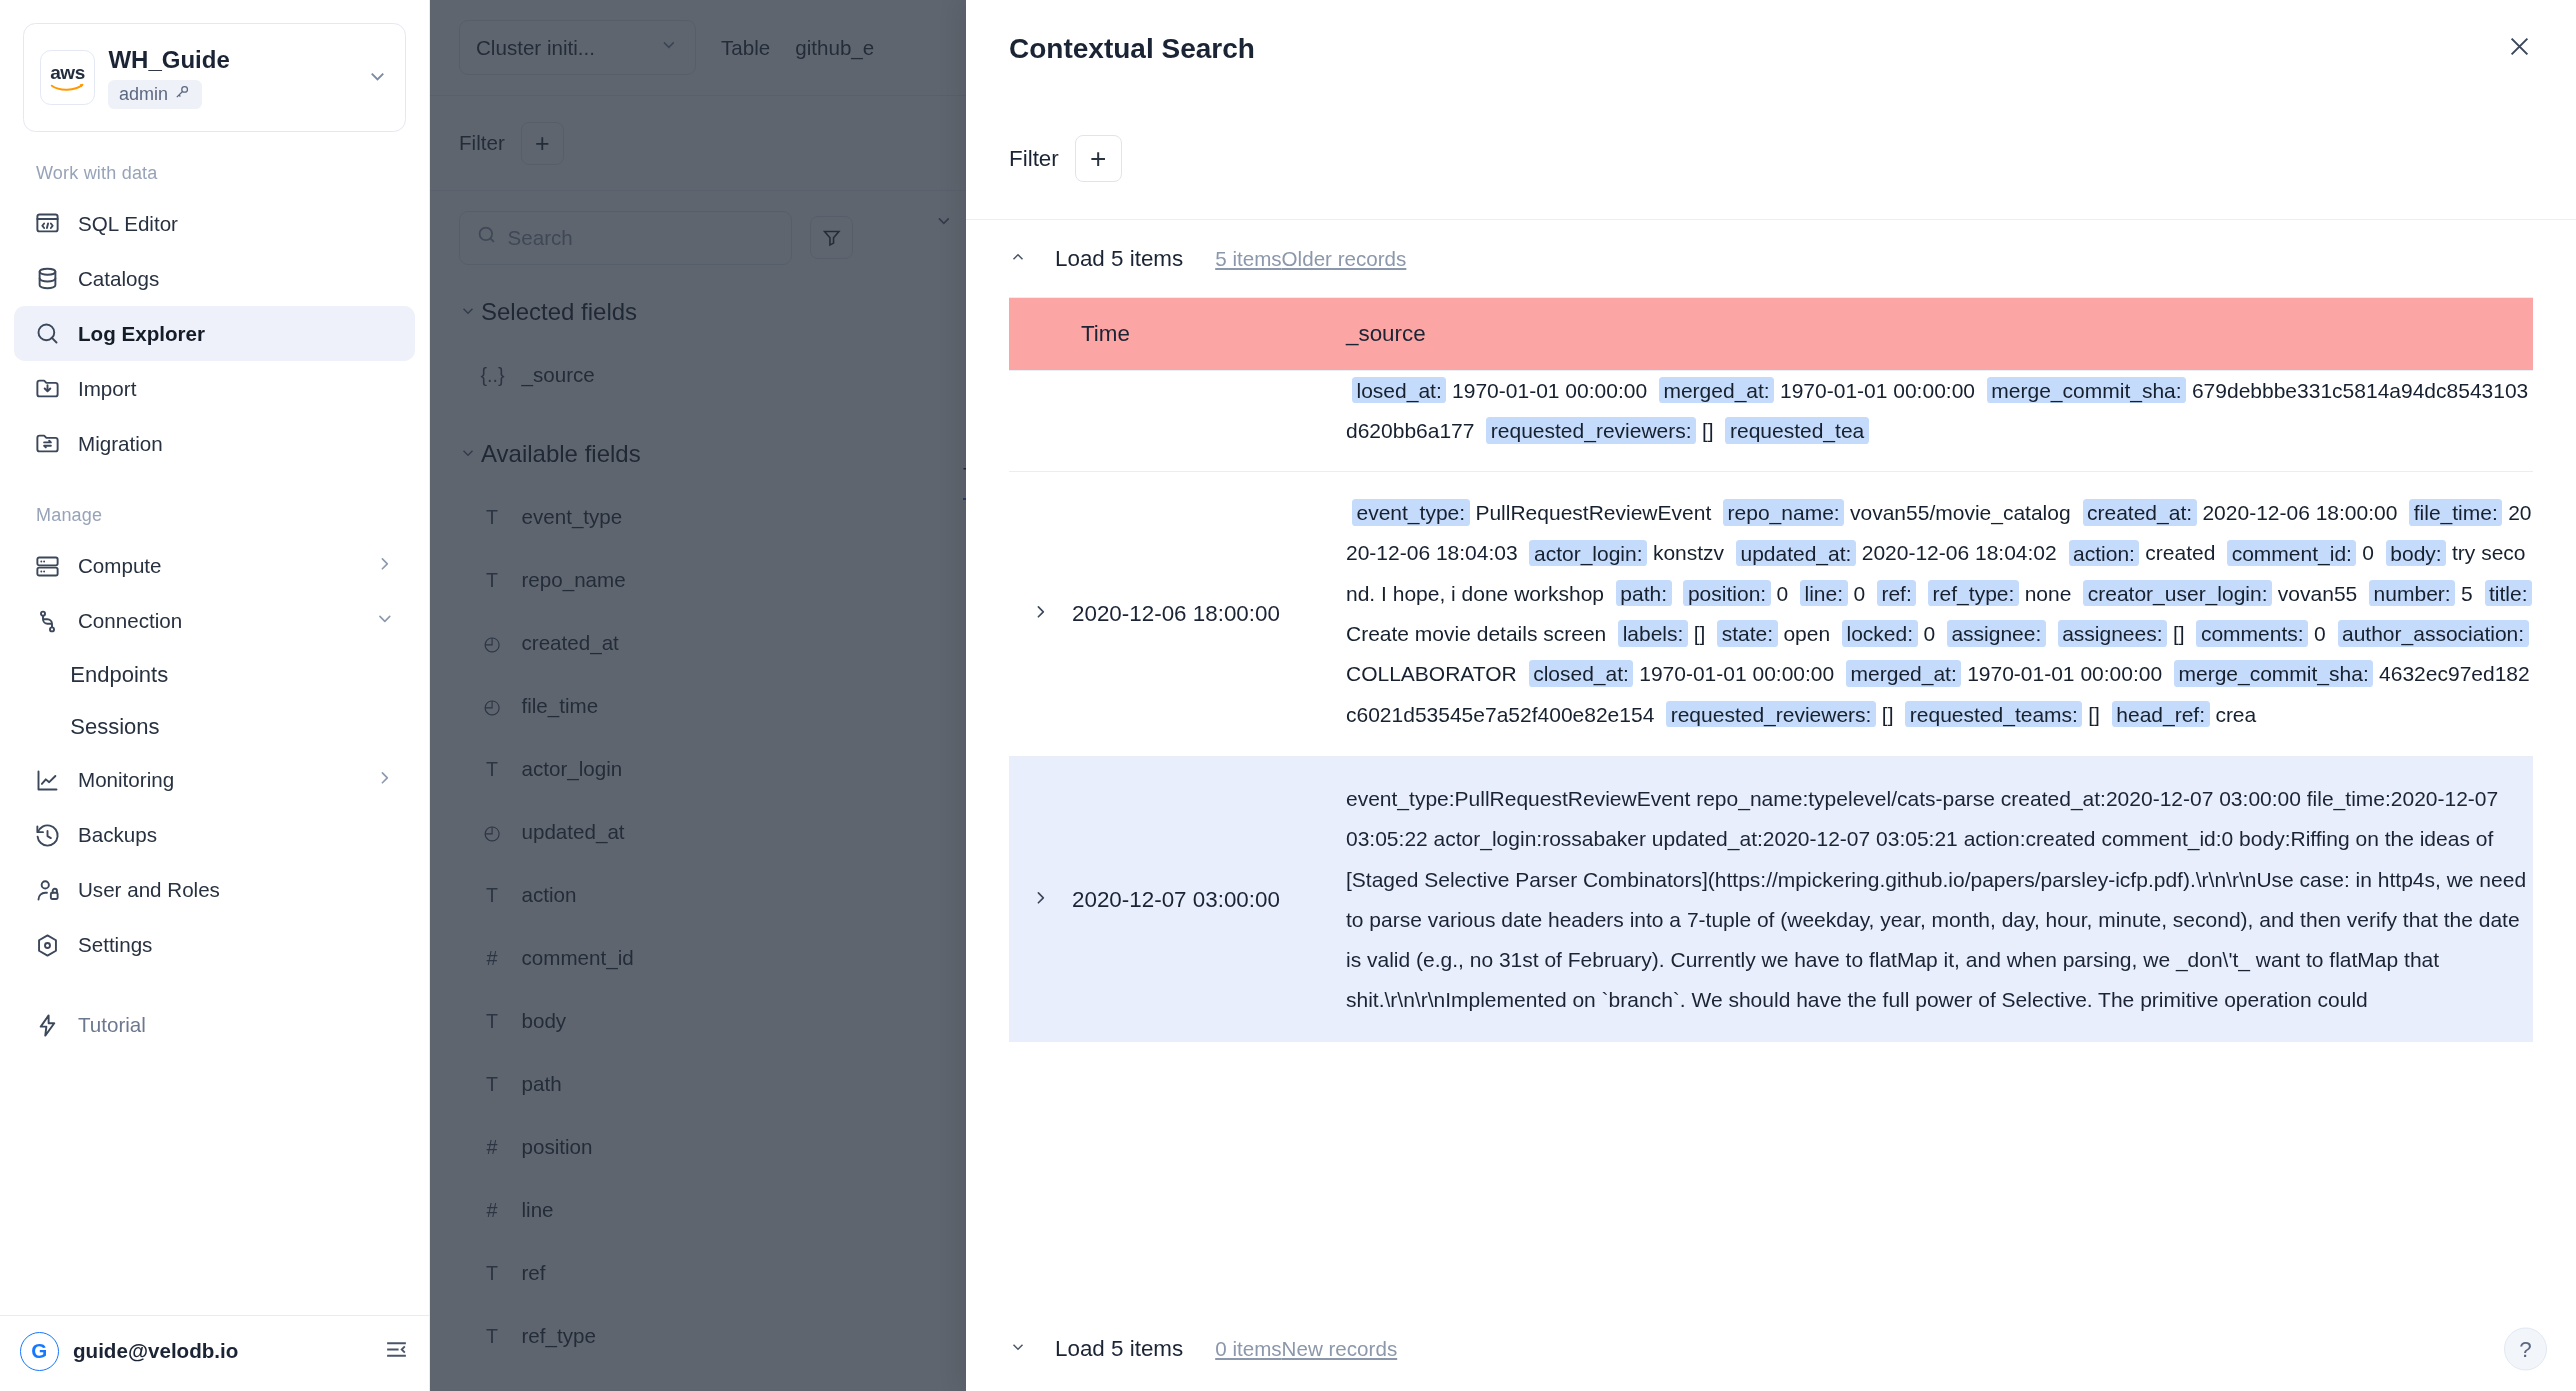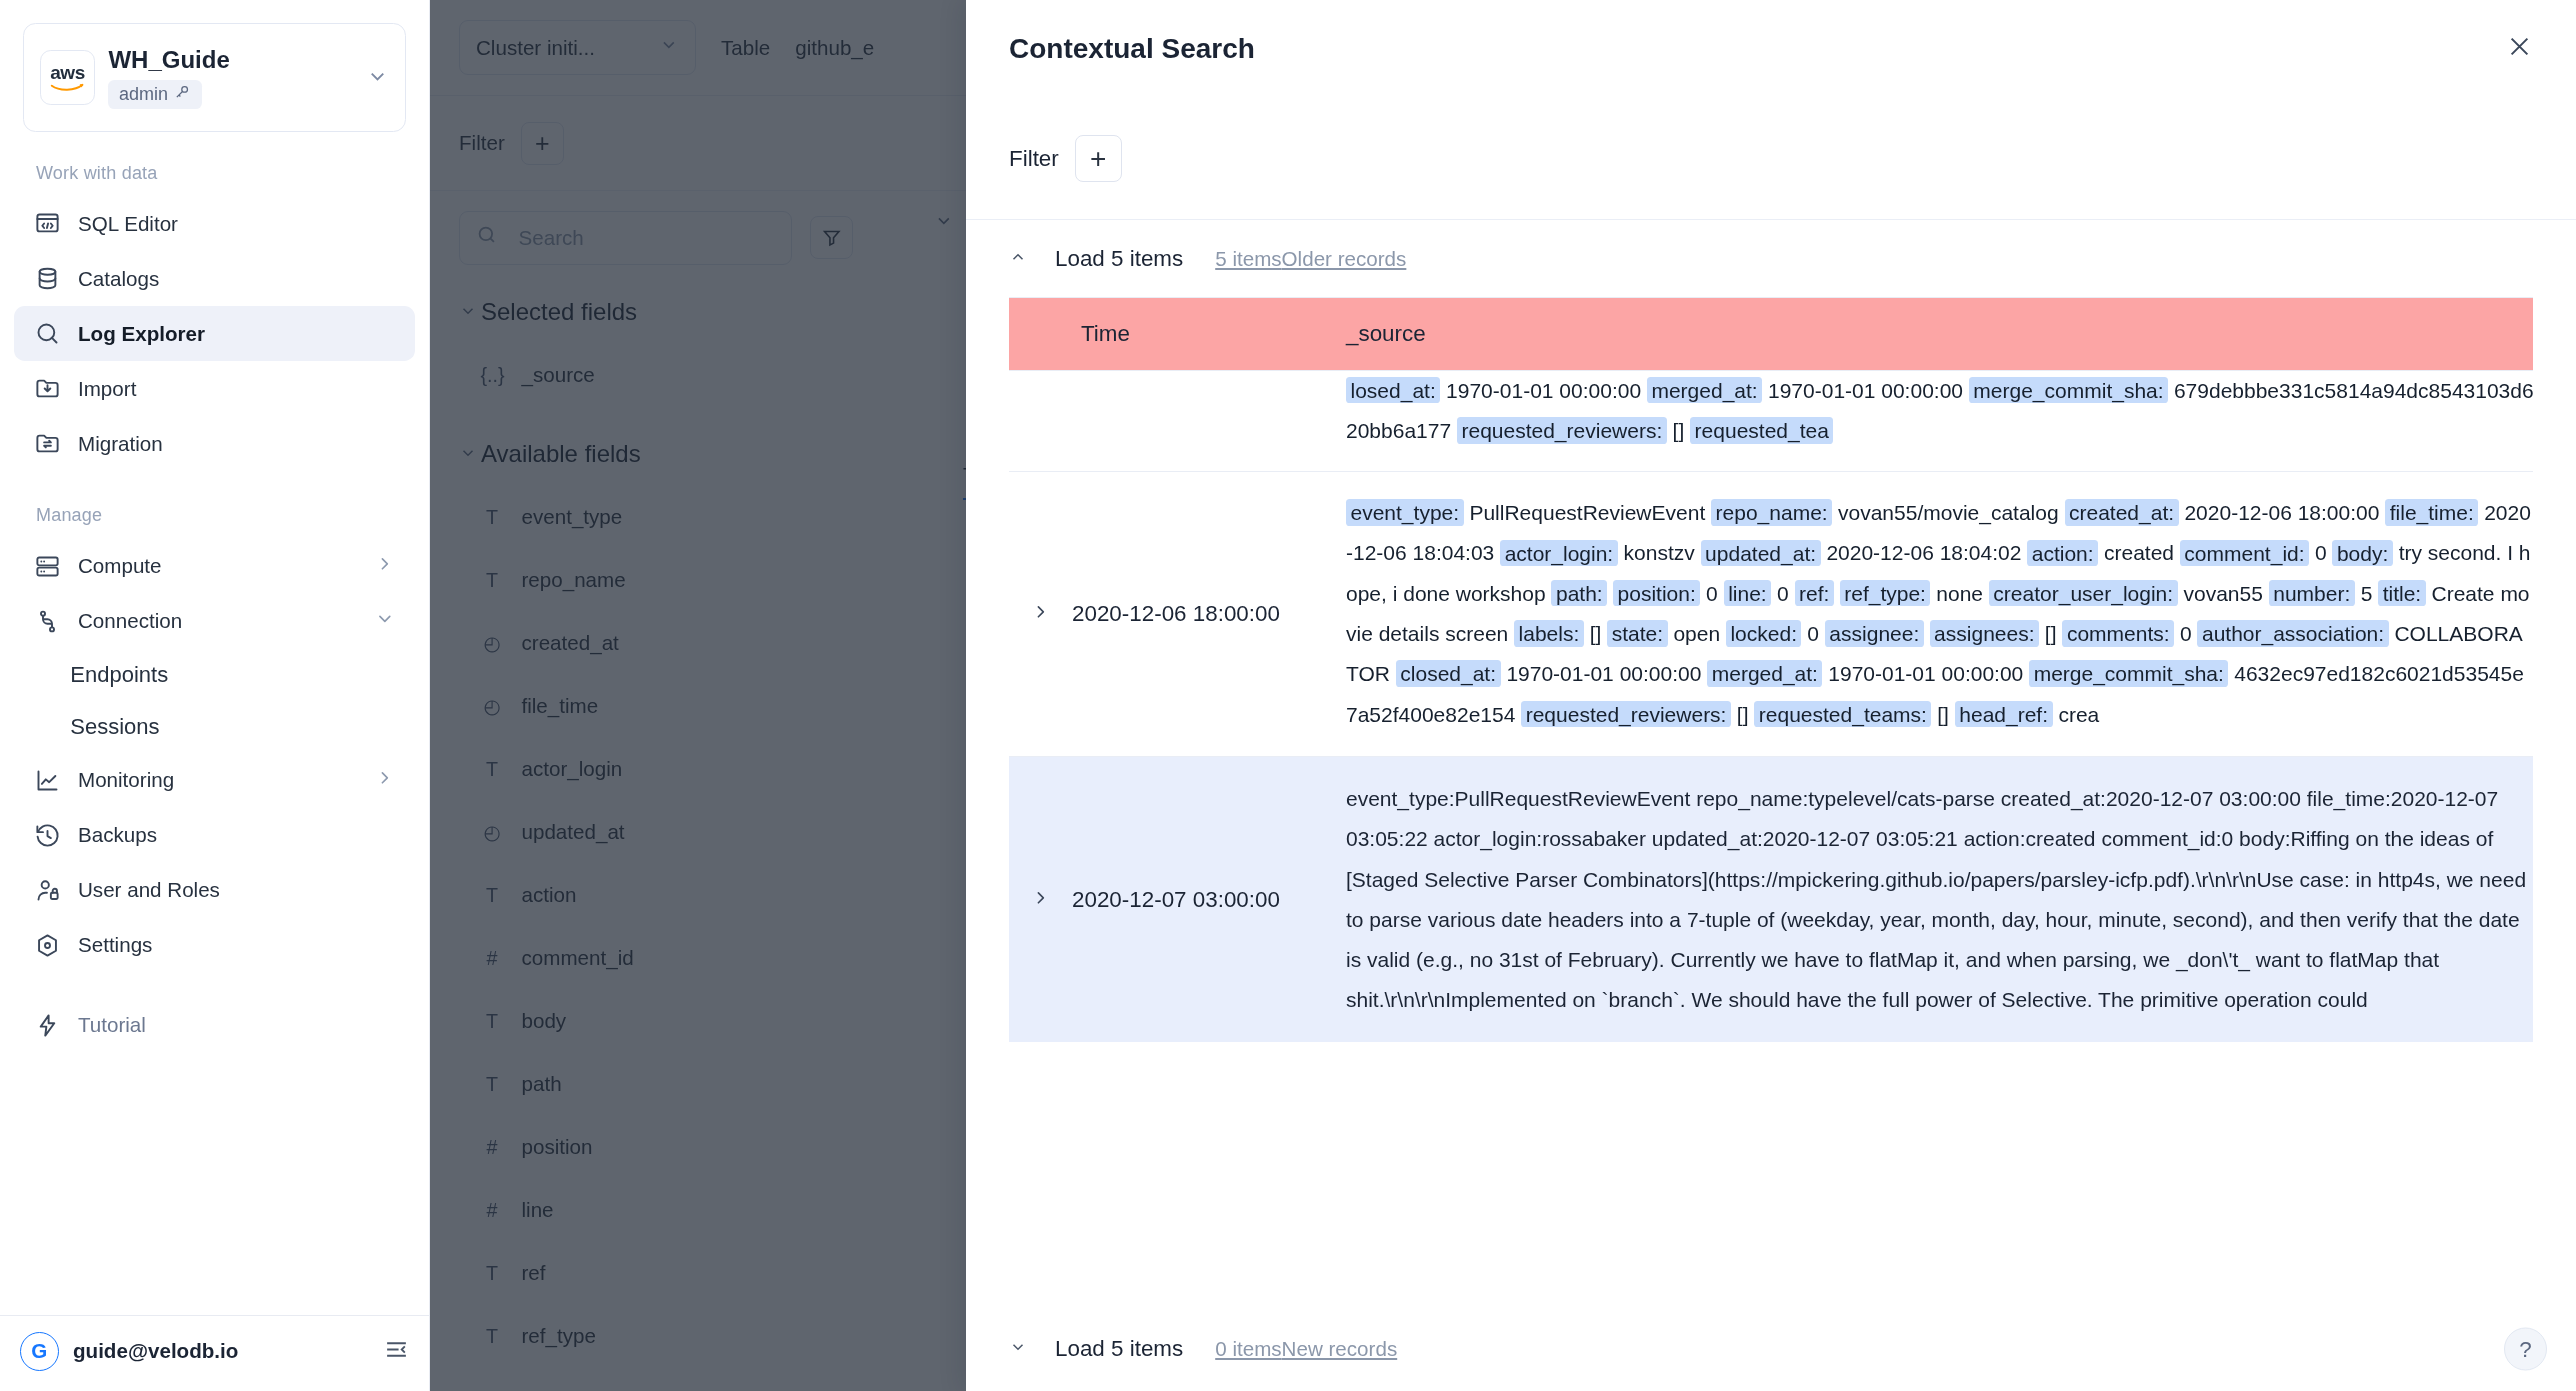--- a/index.html
+++ b/index.html
@@ -117,21 +117,21 @@
   .sq-btn {
     width:43px; height:43px; border:0.9px solid #dfe4ef; border-radius:8px;
     display:flex; align-items:center; justify-content:center; color:#2a3340;
     font-size:25px; line-height:1; cursor:pointer; background:#fff;
   }
   .mid-body { display:flex; }
   .fieldcol { width:452px; padding:19.7px 29px 0 29px; }
   .searchrow { display:flex; align-items:center; gap:18px; }
   .searchbox {
     flex:1 1 auto; height:54px; border:0.9px solid #dfe4ef; border-radius:9px;
-    display:flex; align-items:center; gap:21px; padding:0 16px;
+    display:flex; align-items:center; gap:10px; padding:0 16px;
     font-size:20.6px; color:#8b97aa;
   }
   .grp-head {
     display:flex; align-items:center; gap:4px;
     height:63px; font-size:24px; color:#1b2434; margin-top:16px;
   }
   .field-row {
     display:flex; align-items:center; gap:18px;
     height:63px; padding-left:21.5px; font-size:20.6px; color:#2a3340;
   }
@@ -200,21 +200,21 @@
     vertical-align:middle; padding:21.5px 0;
   }
   tr.rec-row td { background:#ffffff; }
   tr.rec-row.sel td { background:#e8eefc; }
   tr.rec-row.clipped-top td { padding-top:0; }
   td.c-exp { text-align:center; color:#3b475a; font-size:23px; cursor:pointer; }
   td.c-time { font-size:22.4px; color:#1b2434; padding-left:9px; white-space:nowrap; }
   td.c-src { font-size:21px; color:#1b2434; line-height:1.92; word-break:break-all; }
   .kv-k {
     background:#c5dbfb; border-radius:3.6px; padding:1.8px 4.5px;
-    font-weight:400; color:#16202e;
+    font-weight:400; color:#16202e;margin-left:6px;
   }
   .kv-v { color:#16202e; }
   .plain-src { font-size:21px; line-height:1.92; color:#1b2434; word-break:break-word; }
 
   .dw-foot {
     height:86px; flex:0 0 86px;
     display:flex; align-items:center; gap:32px; padding:0 43px;
     font-size:22.4px;
     position:relative;
   }

